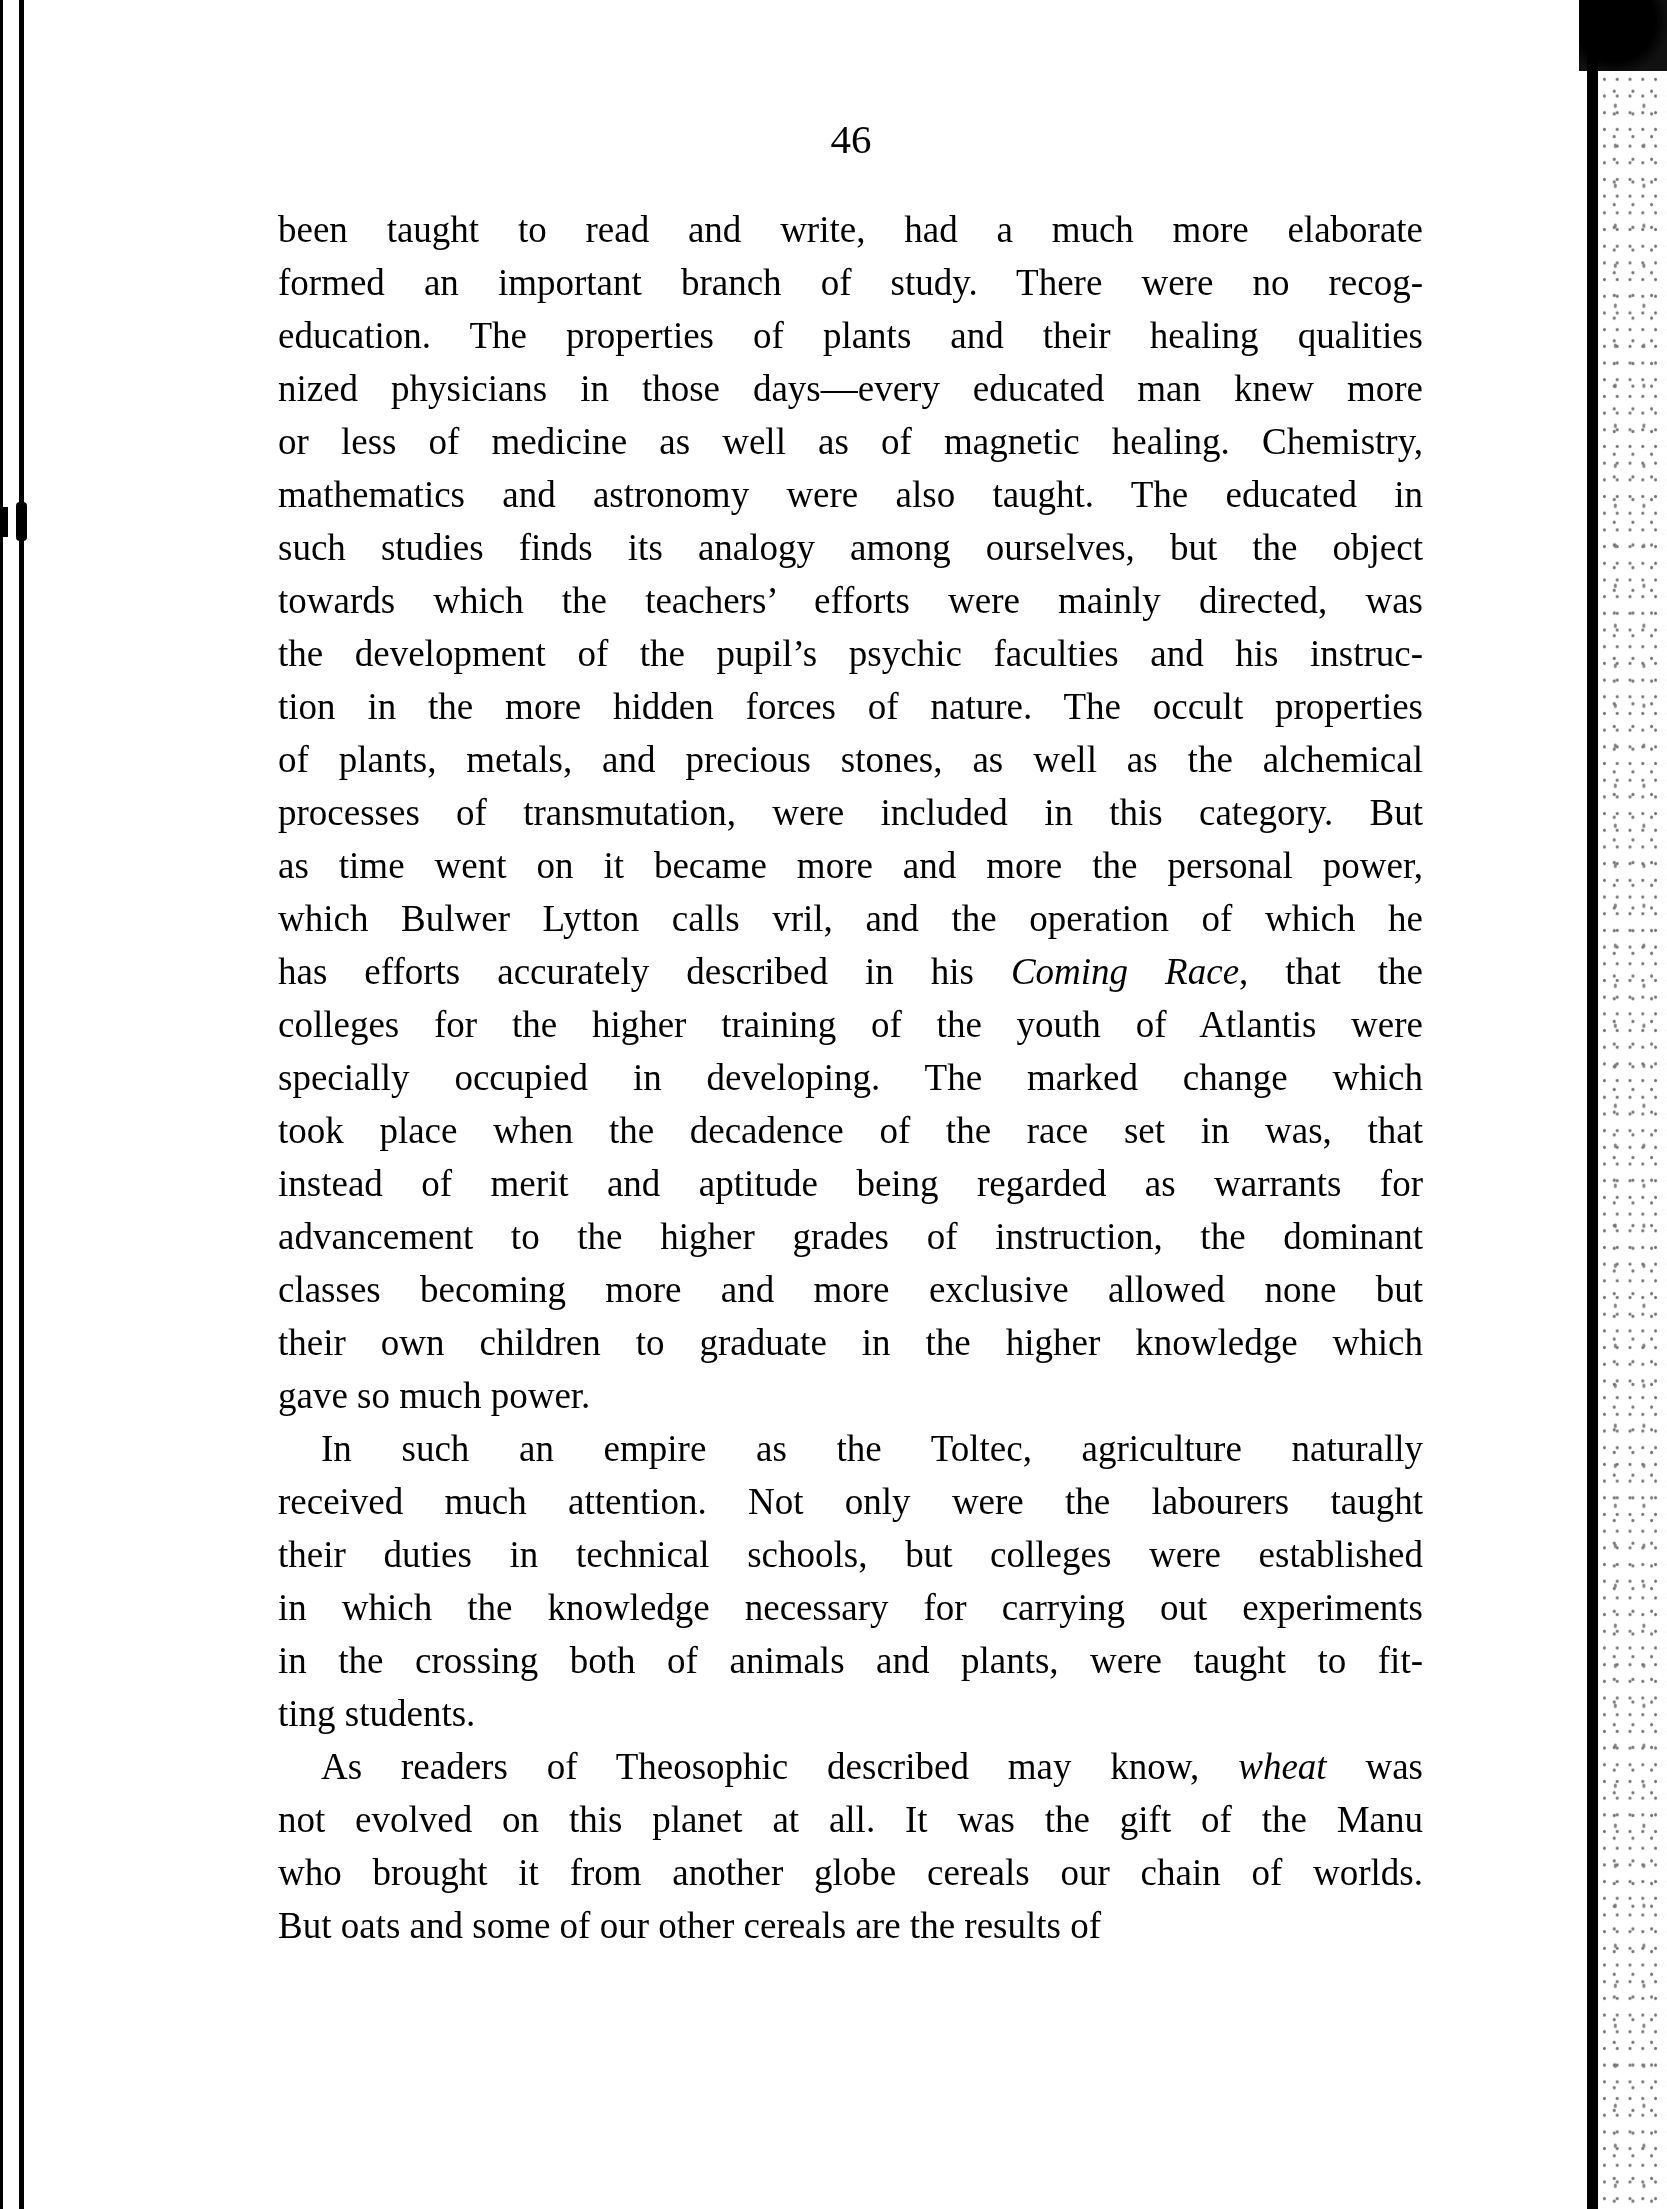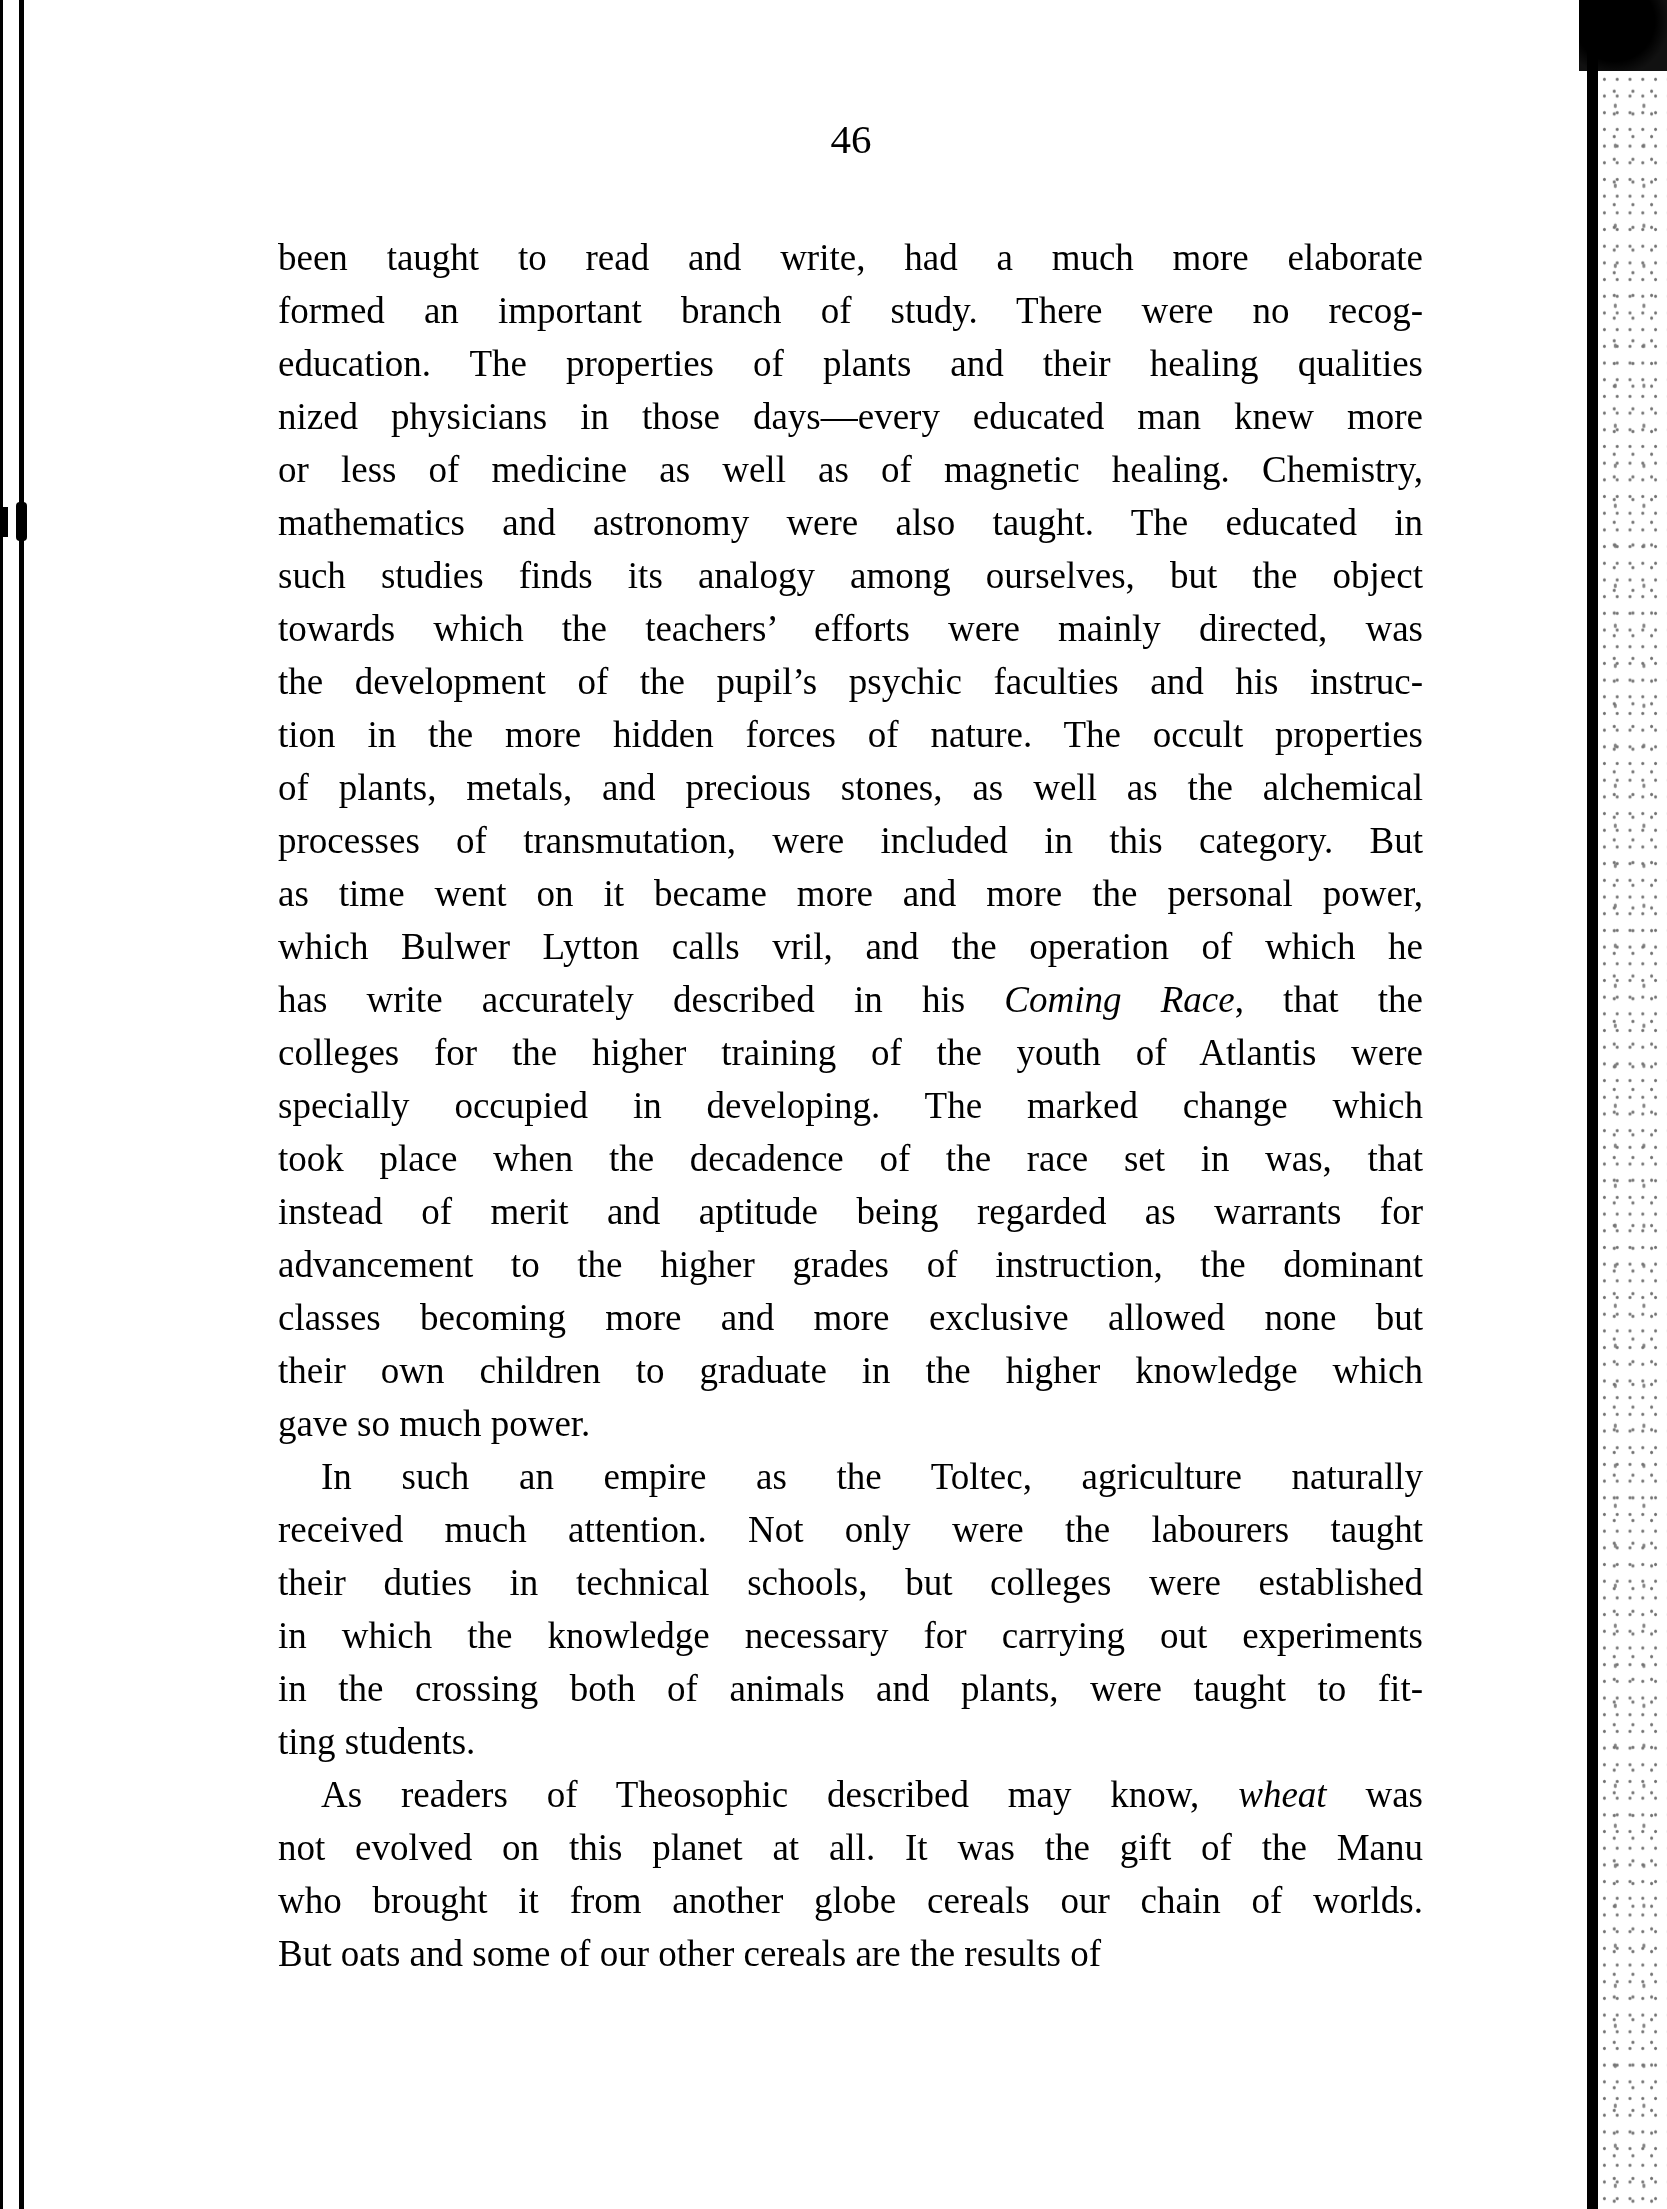--- a/index.html
+++ b/index.html
@@ -13,21 +13,21 @@
     background: radial-gradient(circle at 40% 30%, #000 0 55%, transparent 75%), #111; }
   .scan-edge-right-speckle { position: absolute; left: 1598px; top: 71px; width: 70px; height: 2139px;
     background-image:
       radial-gradient(#000 1px, transparent 1.6px),
       radial-gradient(#000 1px, transparent 1.8px),
       radial-gradient(#222 1.2px, transparent 2px);
     background-size: 12.8px 16.7px, 18.7px 22.7px, 28.6px 40px;
     background-position: 0 0, 6.9px 8.9px, 3px 14.8px;
     opacity: 0.55; }
   .page-number { position: absolute; left: 0; width: 1702px; top: 116px; text-align: center; font-size: 41px; line-height: 47px; }
-  .text-block { position: absolute; left: 278px; top: 203px; width: 1145px; font-size: 37px; line-height: 53px; margin-top: 28px; }
+  .text-block { position: absolute; left: 278px; top: 203px; width: 1145px; font-size: 37px; line-height: 53px; }
   .line { display: block; white-space: nowrap; text-align: justify; text-align-last: justify; height: 53px; overflow: visible; }
   .line.last { text-align-last: left; }
   .line.indent { padding-left: 43px; }
   .line em { font-style: italic; }
 </style>
 </head>
 <body>
 
 <div class="scan-edge-left-outer"></div>
 <div class="scan-edge-left-inner"></div>
@@ -46,21 +46,21 @@
       <span class="line">or less of medicine as well as of magnetic healing. Chemistry,</span>
       <span class="line">mathematics and astronomy were also taught. The educated in</span>
       <span class="line">such studies finds its analogy among ourselves, but the object</span>
       <span class="line">towards which the teachers’ efforts were mainly directed, was</span>
       <span class="line">the development of the pupil’s psychic faculties and his instruc-</span>
       <span class="line">tion in the more hidden forces of nature. The occult properties</span>
       <span class="line">of plants, metals, and precious stones, as well as the alchemical</span>
       <span class="line">processes of transmutation, were included in this category. But</span>
       <span class="line">as time went on it became more and more the personal power,</span>
       <span class="line">which Bulwer Lytton calls vril, and the operation of which he</span>
-      <span class="line"><span>has write accurately described in his </span><em>Coming Race</em><span>, that the</span></span>
+      <span class="line"><span>has efforts accurately described in his </span><em>Coming Race</em><span>, that the</span></span>
       <span class="line">colleges for the higher training of the youth of Atlantis were</span>
       <span class="line">specially occupied in developing. The marked change which</span>
       <span class="line">took place when the decadence of the race set in was, that</span>
       <span class="line">instead of merit and aptitude being regarded as warrants for</span>
       <span class="line">advancement to the higher grades of instruction, the dominant</span>
       <span class="line">classes becoming more and more exclusive allowed none but</span>
       <span class="line">their own children to graduate in the higher knowledge which</span>
       <span class="line last">gave so much power.</span>
     </div>
   <div class="paragraph">

